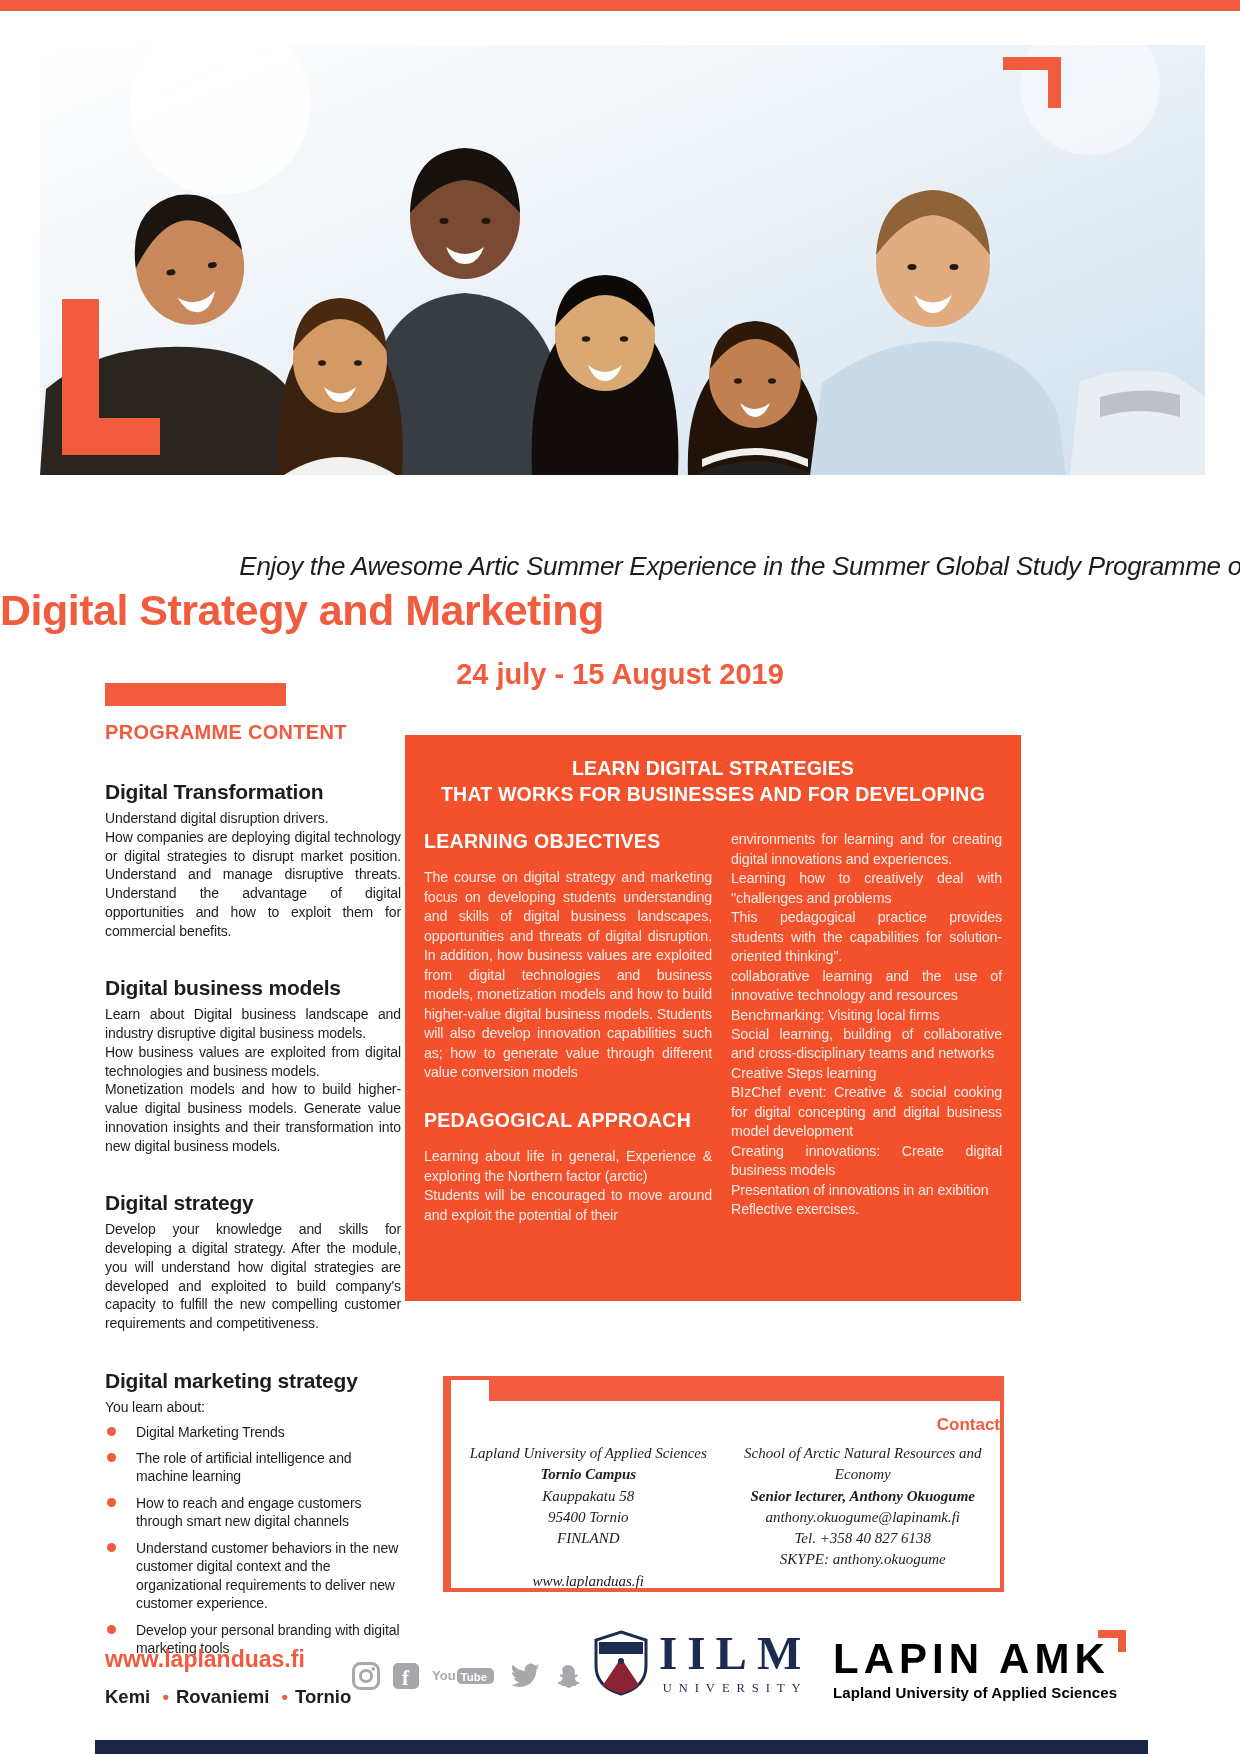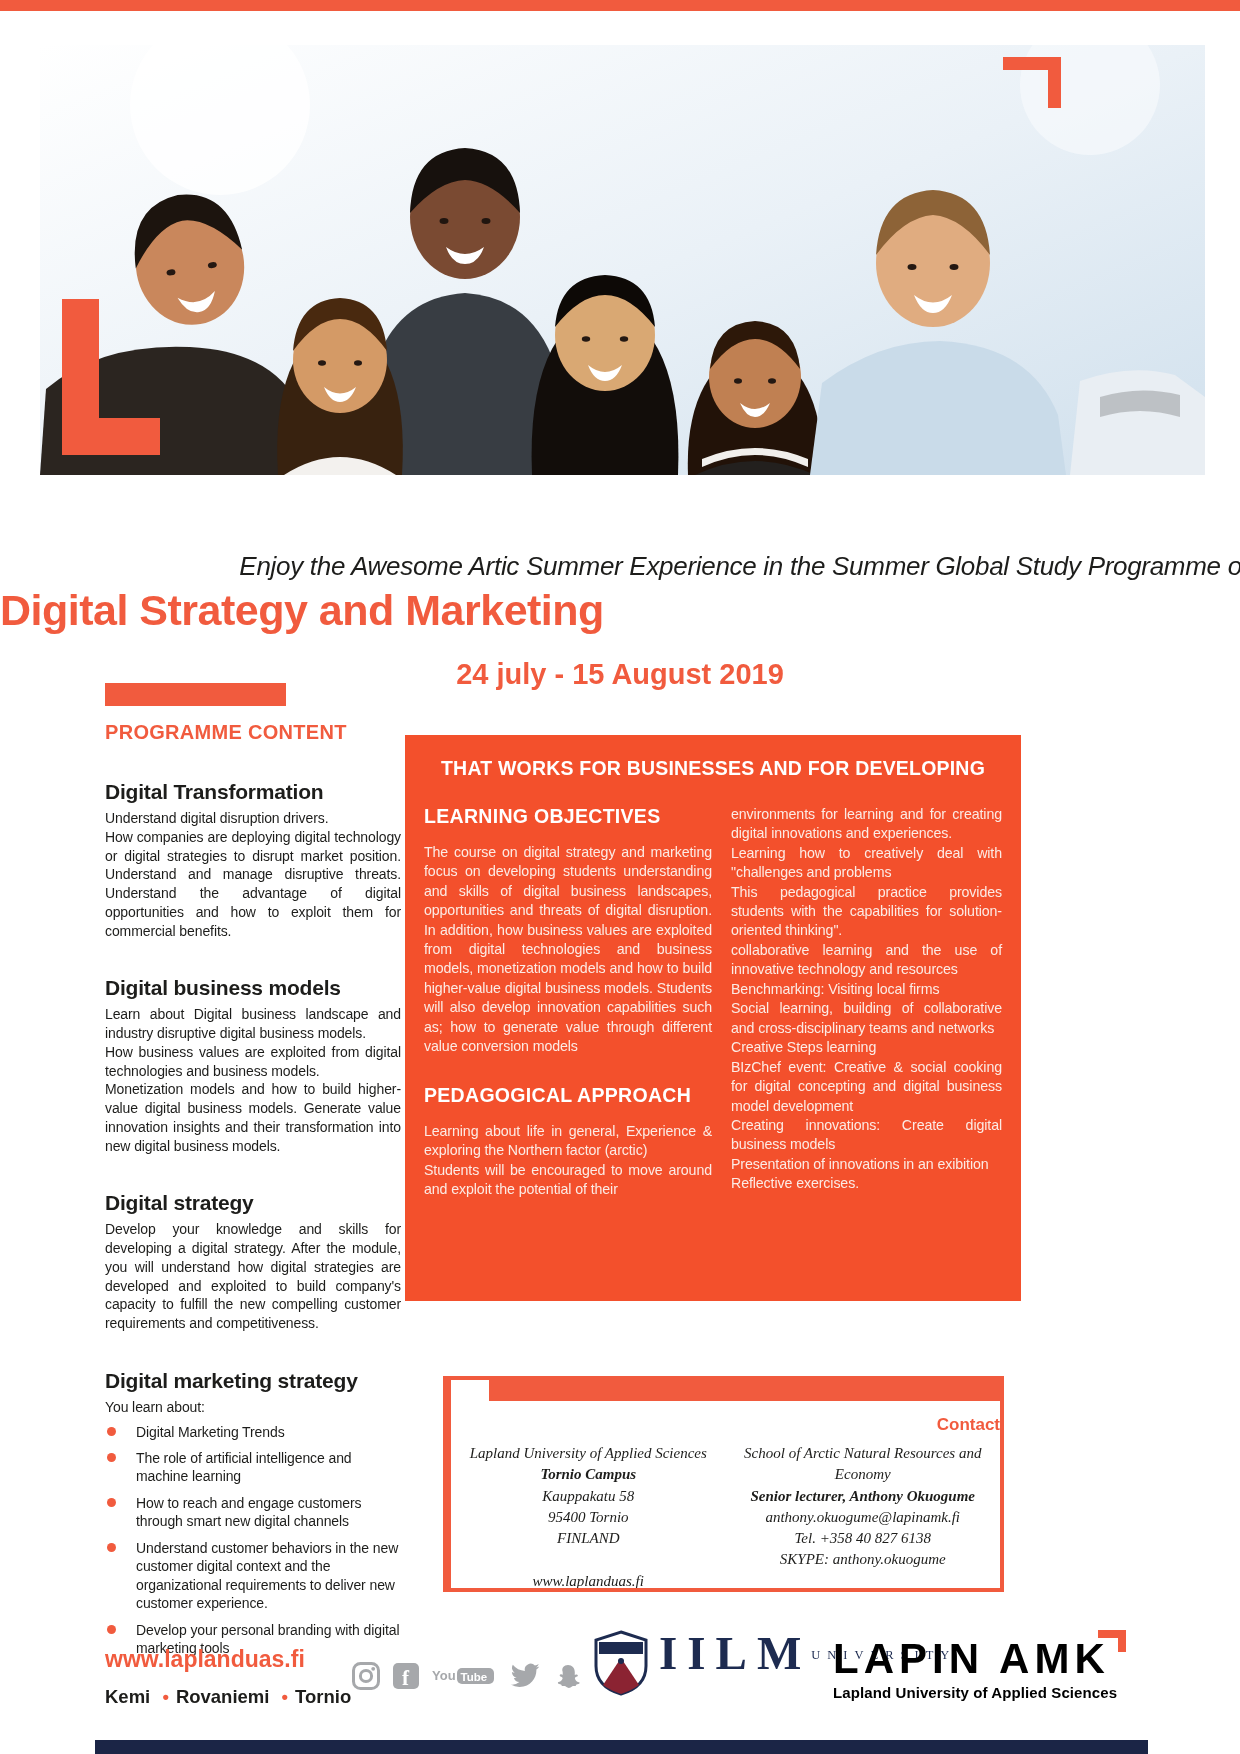--- a/index.html
+++ b/index.html
@@ -60,21 +60,21 @@
   .contact-col div:nth-of-type(2){font-weight:bold;}
 
   .footer-web{position:absolute;left:105px;top:1646px;font-size:23px;font-weight:bold;color:var(--accent);}
   .footer-cities{position:absolute;left:105px;top:1686px;font-size:18.5px;font-weight:bold;}
   .footer-cities span + span::before{content:"\2022";color:var(--accent);margin:0 7px;}
 
   .social-row{position:absolute;left:352px;top:1662px;display:flex;align-items:center;gap:13px;}
   .social-row svg{display:block;}
 
   .iilm{position:absolute;left:594px;top:1630px;display:flex;align-items:flex-start;gap:11px;color:var(--iilm_navy);}
-  .iilm-text{display:flex;flex-direction:row;align-items:center;}
+  .iilm-text{display:flex;flex-direction:column;align-items:center;}
   .iilm-name{font-family:"Liberation Serif",serif;font-weight:bold;font-size:47px;letter-spacing:10px;line-height:1;}
   .iilm-sub{font-family:"Liberation Serif",serif;font-size:12.5px;letter-spacing:7px;margin-top:4px;}
 
   .lapin{position:absolute;left:833px;top:1638px;}
   .lapin-name-wrap{position:relative;display:inline-block;}
   .lapin-name{font-size:42px;font-weight:bold;letter-spacing:5px;line-height:1;color:#000;white-space:nowrap;}
   .lapin-bracket{position:absolute;right:-16px;top:-8px;width:28px;height:22px;}
   .lapin-bracket::before{content:"";position:absolute;top:0;left:0;width:100%;height:8px;background:var(--accent);}
   .lapin-bracket::after{content:"";position:absolute;top:0;right:0;width:8px;height:100%;background:var(--accent);}
   .lapin-sub{font-size:15px;font-weight:bold;margin-top:4px;letter-spacing:0.1px;color:#000;white-space:nowrap;}
@@ -198,20 +198,21 @@
           <li>Understand customer behaviors in the new customer digital context and the organizational requirements to deliver new customer experience.</li>
 
           <li>Develop your personal branding with digital marketing tools</li>
         </ul>
     </section>
   </div>
 
   <div class="orange-box">
     <div class="box-headline">
 
+        <div>LEARN DIGITAL STRATEGIES</div>
 
         <div>THAT WORKS FOR BUSINESSES AND FOR DEVELOPING</div>
 
       </div>
     <div class="box-cols">
       <div class="box-col-left">
         <h4>LEARNING OBJECTIVES</h4>
         <p class="box-body">The course on digital strategy and marketing focus on developing students understanding and skills of digital business landscapes, opportunities and threats of digital disruption. In addition, how business values are exploited from digital technologies and business models, monetization models and how to build higher-value digital business models. Students will also develop innovation capabilities such as; how to generate value through different value conversion models</p>
         <h4 class="second">PEDAGOGICAL APPROACH</h4>
         <p class="box-body">Learning about life in general, Experience &amp; exploring the Northern factor (arctic)

